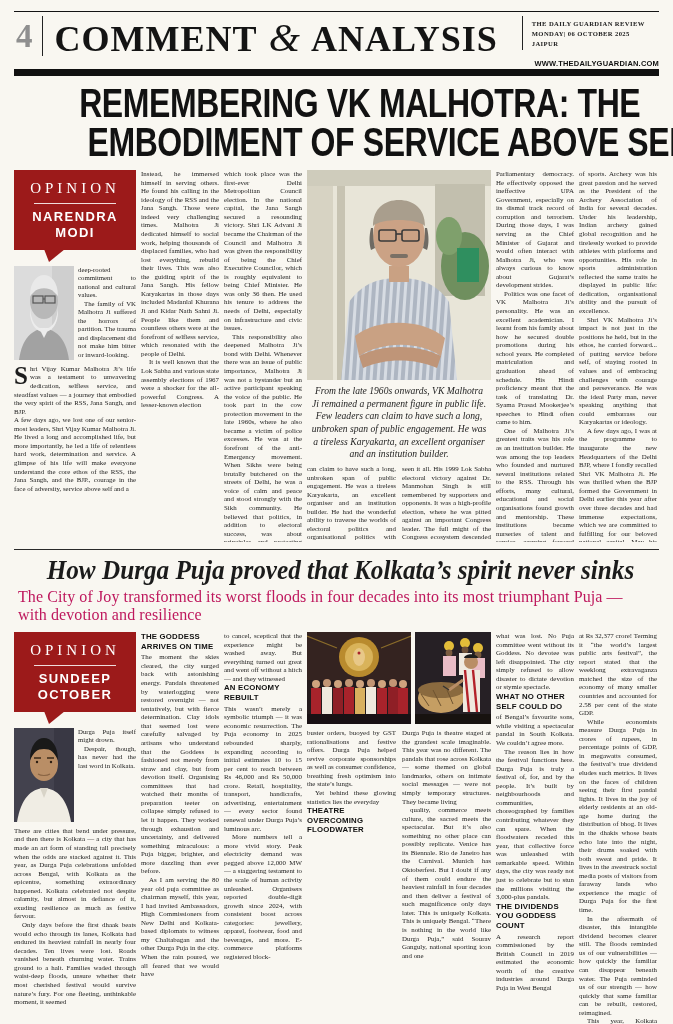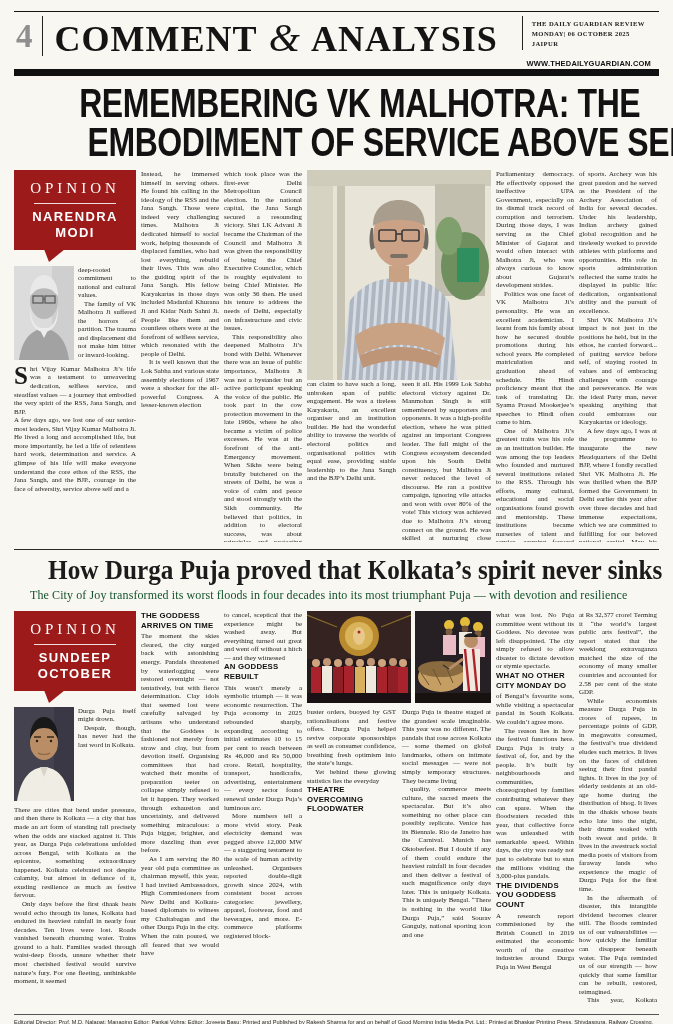--- a/index.html
+++ b/index.html
@@ -11,21 +11,21 @@
   
   header.masthead{ margin:4px 14px 0; position:relative; display:flex; align-items:flex-start; height:50px; }
   .page-num{ font-size:33px; font-weight:bold; color:#8f8f8f; line-height:40px;
              padding:0 9px 0 2px; border-right:1.4px solid #222; }
   .mast-title{ margin:0 6px 0 12px; font-size:36px; font-weight:bold; letter-spacing:1px;
                line-height:44px; color:#141414; white-space:nowrap; }
   .mast-title .amp{ font-style:italic; font-weight:normal; font-size:40px; padding:0 2px; }
   .mast-meta{ margin-left:18px; border-left:1px solid #222; padding:3px 0 0 9px;
               font-size:6.6px; font-weight:bold; letter-spacing:.4px; line-height:1.55;
               text-transform:uppercase; color:#222; }
-  .website{ position:absolute; right:8px; bottom:-2px; font-family:"Liberation Sans",sans-serif;
+  .website{ position:absolute; right:0; bottom:-2px; font-family:"Liberation Sans",sans-serif;
             font-size:7.5px; font-weight:bold; color:#111; letter-spacing:.2px; }
   .black-bar{ margin:3px 14px 0; height:7px; background:#111; }
 
   
   .a1-headline{ margin:8px 0 2px; }
   .a1-headline span{ display:inline-block; font-family:"Liberation Sans",sans-serif; font-weight:bold;
                      font-size:41px; line-height:.94; letter-spacing:-.5px; color:#121212;
                      transform:scaleX(.78); transform-origin:center; white-space:nowrap; }
 
   
@@ -60,24 +60,24 @@
   
   .photo-unit{ width:184px; flex:none; display:flex; flex-direction:column; overflow:hidden; }
   .caption{ font-style:italic; font-size:9.6px; line-height:1.32; text-align:center;
             padding:5px 4px 4px; color:#1e1e1e; }
   .subcols{ display:flex; gap:6px; flex:1; overflow:hidden; }
   .subcols .col{ width:89px; flex:none; }
   .photos-row{ display:flex; gap:4px; margin-bottom:5px; }
 
   
   .article-divider{ margin:7px 14px 0; border-top:1.4px solid #2a2a2a; }
-  .a2-headline{ margin:5px 14px 0; text-align:center; }
+  .a2-headline{ margin:5px 14px 0; text-align:center;font-style:italic; }
   .a2-headline span{ display:inline-block; font-size:28px; font-weight:bold; color:#1b1b1b;
                      line-height:1.05; transform:scaleX(.9); transform-origin:center; white-space:nowrap; }
-  .a2-subhead{ margin:3px 30px 0; font-size:12px; color:#14532d; letter-spacing:.1px; }
+  .a2-subhead{ margin:3px 18px 0; font-size:16px; color:#be185d; letter-spacing:.1px; }
 
   
   footer.imprint{ margin:7px 14px 0; border-top:1px solid #555; padding-top:3px; }
   footer.imprint p{ margin:0; font-family:"Liberation Sans",sans-serif; font-size:5.6px;
                     line-height:1.6; color:#2b2b2b; }
 </style>
 </head>
 <body>
 
 <div class="page">
@@ -163,20 +163,21 @@
           <rect x="82" y="96" width="20" height="16" fill="#c9a183"></rect>
           <ellipse cx="92" cy="66" rx="26" ry="31" fill="#cba285"></ellipse>
           <path d="M66,56 C66,38 78,30 92,30 C106,30 118,38 118,56 C110,48 74,48 66,56 Z" fill="#a99e8d"></path>
           <path d="M64,58 C62,66 62,74 64,80 L68,78 C66,70 66,62 66,58 Z" fill="#6e6a63"></path>
           <path d="M120,58 C122,66 122,74 120,80 L116,78 C118,70 118,62 118,58 Z" fill="#6e6a63"></path>
           <rect x="72" y="60" width="17" height="11" rx="2" fill="none" stroke="#3a3a3a" stroke-width="1.6"></rect>
           <rect x="95" y="60" width="17" height="11" rx="2" fill="none" stroke="#3a3a3a" stroke-width="1.6"></rect>
           <line x1="89" y1="64" x2="95" y2="64" stroke="#3a3a3a" stroke-width="1.6"></line>
           <rect x="83" y="84" width="18" height="4" rx="2" fill="#7a7065"></rect>
         </svg>
+        <div class="caption">From the late 1960s onwards, VK Malhotra Ji remained a permanent figure in public life. Few leaders can claim to have such a long, unbroken span of public engagement. He was a tireless Karyakarta, an excellent organiser and an institution builder.</div>
         <div class="subcols">
           <div class="col">
               <p class="col-para">can claim to have such a long, unbroken span of public engagement. He was a tireless Karyakarta, an excellent organiser and an institution builder. He had the wonderful ability to traverse the worlds of electoral politics and organisational politics with equal ease, providing stable leadership to the Jana Sangh and the BJP’s Delhi unit.</p>
             </div>
           <div class="col">
               <p class="col-para">seen it all. His 1999 Lok Sabha electoral victory against Dr. Manmohan Singh is still remembered by supporters and opponents. It was a high-profile election, where he was pitted against an important Congress leader. The full might of the Congress ecosystem descended upon his South Delhi constituency, but Malhotra Ji never reduced the level of discourse. He ran a positive campaign, ignoring vile attacks and won with over 80% of the vote! This victory was achieved due to Malhotra Ji’s strong connect on the ground. He was skilled at nurturing close relationships with Karyakartas and understanding the aspirations of the voters.</p>
             </div>
         </div>
       </div>
 
@@ -230,21 +231,21 @@
           </div>
       </div>
 
       <div class="col c2">
           <div class="col-head">THE GODDESS ARRIVES ON TIME</div>
           <p class="col-para">The moment the skies cleared, the city surged back with astonishing energy. Pandals threatened by waterlogging were restored overnight — not tentatively, but with fierce determination. Clay idols that seemed lost were carefully salvaged by artisans who understand that the Goddess is fashioned not merely from straw and clay, but from devotion itself. Organising committees that had watched their months of preparation teeter on collapse simply refused to let it happen. They worked through exhaustion and uncertainty, and delivered something miraculous: a Puja bigger, brighter, and more dazzling than ever before.</p>
           <p class="col-para">As I am serving the 80 year old puja committee as chairman myself, this year, I had invited Ambassadors, High Commissioners from New Delhi and Kolkata-based diplomats to witness my Chaltabagan and the other Durga Puja in the city. When the rain poured, we all feared that we would have</p>
         </div>
       <div class="col c3">
           <p class="col-para">to cancel, sceptical that the experience might be washed away. But everything turned out great and went off without a hitch — and they witnessed</p>
-          <div class="col-head">AN GODDESS REBUILT</div>
+          <div class="col-head">AN ECONOMY REBUILT</div>
           <p class="col-para">This wasn’t merely a symbolic triumph — it was economic resurrection. The Puja economy in 2025 rebounded sharply, expanding according to initial estimates 10 to 15 per cent to reach between Rs 46,000 and Rs 50,000 crore. Retail, hospitality, transport, handicrafts, advertising, entertainment — every sector found renewal under Durga Puja’s luminous arc.</p>
           <p class="col-para">More numbers tell a more vivid story. Peak electricity demand was pegged above 12,000 MW — a staggering testament to the scale of human activity unleashed. Organisers reported double-digit growth since 2024, with consistent boost across categories: jewellery, apparel, footwear, food and beverages, and more. E-commerce platforms registered block-</p>
         </div>
 
       <div class="photo-unit">
         <div class="photos-row">
           <svg width="104" height="92" viewBox="0 0 104 92" role="img">
             <rect width="104" height="92" fill="#241a1c"></rect>
             <rect y="0" width="104" height="48" fill="#342320"></rect>
             <circle cx="52" cy="25" r="20" fill="#b98b2e"></circle>
@@ -305,21 +306,21 @@
             </div>
           <div class="col">
               <p class="col-para">Durga Puja is theatre staged at the grandest scale imaginable. This year was no different. The pandals that rose across Kolkata — some themed on global landmarks, others on intimate social messages — were not simply temporary structures. They became living</p>
               <p class="col-para">quality, commerce meets culture, the sacred meets the spectacular. But it’s also something no other place can possibly replicate. Venice has its Biennale. Rio de Janeiro has the Carnival. Munich has Oktoberfest. But I doubt if any of them could endure the heaviest rainfall in four decades and then deliver a festival of such magnificence only days later. This is uniquely Kolkata. This is uniquely Bengal. “There is nothing in the world like Durga Puja,” said Sourav Ganguly, national sporting icon and one</p>
             </div>
         </div>
       </div>
 
       <div class="col c5">
           <p class="col-para">what was lost. No Puja committee went without its Goddess. No devotee was left disappointed. The city simply refused to allow disaster to dictate devotion or stymie spectacle.</p>
-          <div class="col-head">WHAT NO OTHER CITY MONDAY DO</div>
+          <div class="col-head">WHAT NO OTHER SELF COULD DO</div>
           <p class="col-para">of Bengal’s favourite sons, while visiting a spectacular pandal in South Kolkata. We couldn’t agree more.</p>
           <p class="col-para">The reason lies in how the festival functions here. Durga Puja is truly a festival of, for, and by the people. It’s built by neighbourhoods and communities, choreographed by families contributing whatever they can spare. When the floodwaters receded this year, that collective force was unleashed with remarkable speed. Within days, the city was ready not just to celebrate but to stun the millions visiting the 3,000-plus pandals.</p>
           <div class="col-head">THE DIVIDENDS YOU GODDESS COUNT</div>
           <p class="col-para">A research report commissioned by the British Council in 2019 estimated the economic worth of the creative industries around Durga Puja in West Bengal</p>
         </div>
       <div class="col c6">
           <p class="col-para">at Rs 32,377 crore! Terming it “the world’s largest public arts festival”, the report stated that the weeklong extravaganza matched the size of the economy of many smaller countries and accounted for 2.58 per cent of the state GDP.</p>
           <p class="col-para">While economists measure Durga Puja in crores of rupees, in percentage points of GDP, in megawatts consumed, the festival’s true dividend eludes such metrics. It lives on the faces of children seeing their first pandal lights. It lives in the joy of elderly residents at an old-age home during the distribution of bhog. It lives in the dhakis whose beats echo late into the night, their drums soaked with both sweat and pride. It lives in the awestruck social media posts of visitors from faraway lands who experience the magic of Durga Puja for the first time.</p>
           <p class="col-para">In the aftermath of disaster, this intangible dividend becomes clearer still. The floods reminded us of our vulnerabilities — how quickly the familiar can disappear beneath water. The Puja reminded us of our strength — how quickly that same familiar can be rebuilt, restored, reimagined.</p>
           <p class="col-para">This year, Kolkata proved this once again. The waters rose, but the city rose higher. The Goddess arrived, and with her, an entire people found renewal, through art and with ardour.</p>

